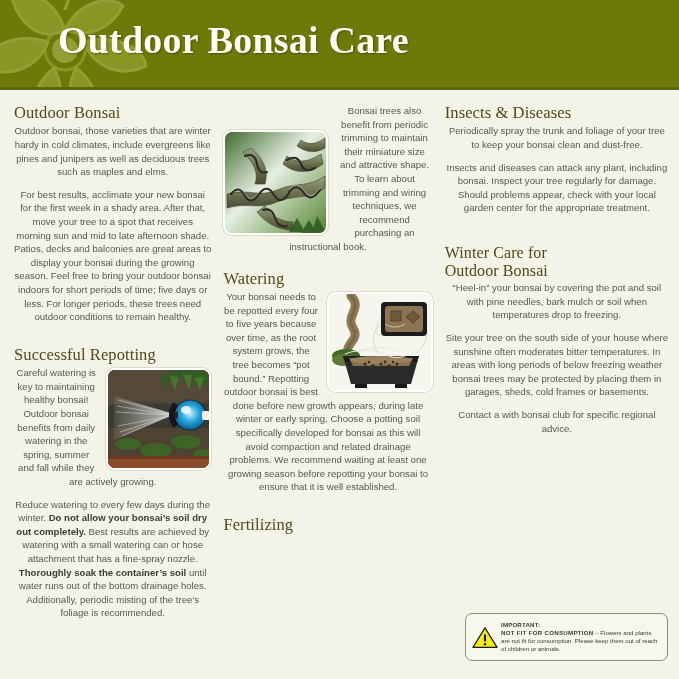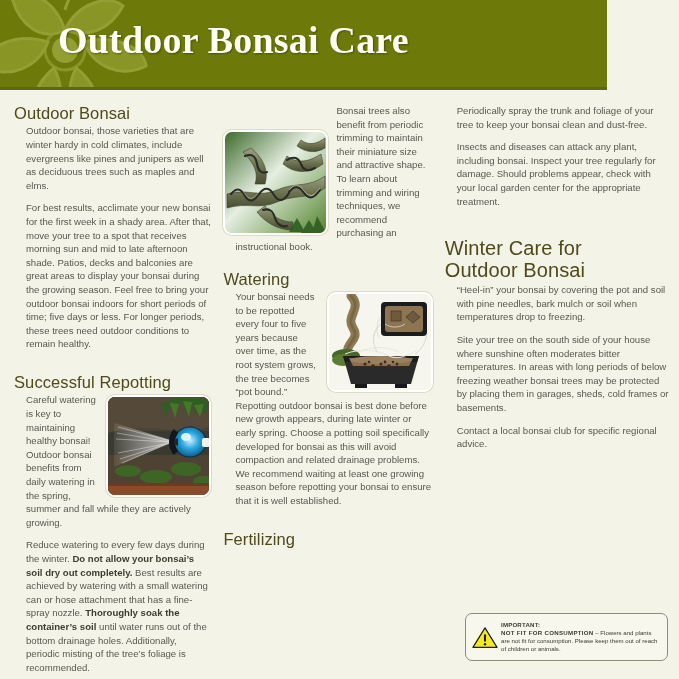--- a/index.html
+++ b/index.html
@@ -13,21 +13,21 @@
   #page {
     position: relative;
     width: 679px; height: 679px;
     background: #f3f3e7;
     overflow: hidden;
   }
 
   
   #header {
     position: relative;
-    width: 607px; height: 90px;
+    width: 679px; height: 90px;
     background: #6d7a0a;
     overflow: hidden;
   }
   #header-deco {
     position: absolute;
     left: -40px; top: -50px;
     width: 210px; height: 200px;
     pointer-events: none;
   }
   #header-title {
@@ -57,36 +57,35 @@
     display: flex;
     gap: 0px;
   }
   .col { position: relative; }
   #col-1 { width: 210px; padding-right: 12px; }
   #col-2 { width: 222px; padding-right: 12px; }
   #col-3 { width: 225px; }
 
   h2.section-head {
     margin: 0 0 2px 0;
-    font-family: Liberation Sans, sans-serif;
+    font-family: Liberation Serif, serif;
     font-size: 16.5px;
     font-weight: normal;
     color: #4e4a1c;
     line-height: 1.12;
     letter-spacing: 0.1px;
   }
-  h2.section-head.tall { font-size: 20px; line-height: 1.1; }
+  h2.section-head.tall { font-size: 16px; line-height: 1.1; }
 
   p.body {
     margin: 0 0 9px 0;
     font-size: 9.6px;
     line-height: 13.6px;
     color: #585850;
-    text-align: left;
-    padding-left: 12px;
+    text-align: center;
   }
   p.body b, p.body strong { color: #3d3d33; font-weight: bold; }
   .gap-s { height: 7px; }
   .gap-m { height: 13px; }
   .gap-l { height: 20px; }
 
   
   .photo {
     border-radius: 9px;
     border: 2px solid #ffffff;
@@ -342,30 +341,31 @@
       <p class="body">Your bonsai needs to be repotted every four to five years because over time, as the root system grows, the tree becomes “pot bound.” Repotting outdoor bonsai is best done before new growth appears, during late winter or early spring. Choose a potting soil specifically developed for bonsai as this will avoid compaction and related drainage problems. We recommend waiting at least one growing season before repotting your bonsai to ensure that it is well established.</p>
       <div class="clear"></div>
 
       <div class="gap-m"></div>
 
       <h2 class="section-head">Fertilizing</h2>
     </div>
 
     <div class="col" id="col-3">
 
+      <h2 class="section-head">Insects &amp; Diseases</h2>
       <p class="body">Periodically spray the trunk and foliage of your tree to keep your bonsai clean and dust-free.</p>
       <p class="body">Insects and diseases can attack any plant, including bonsai. Inspect your tree regularly for damage. Should problems appear, check with your local garden center for the appropriate treatment.</p>
 
       <div class="gap-l"></div>
 
       <h2 class="section-head tall"><span>Winter Care for</span><br><span>Outdoor Bonsai</span></h2>
 
       <p class="body">“Heel-in” your bonsai by covering the pot and soil with pine needles, bark mulch or soil when temperatures drop to freezing.</p>
       <p class="body">Site your tree on the south side of your house where sunshine often moderates bitter temperatures. In areas with long periods of below freezing weather bonsai trees may be protected by placing them in garages, sheds, cold frames or basements.</p>
-      <p class="body">Contact a local bonsai club for specific regional advice.</p>
+      <p class="body">Contact a with bonsai club for specific regional advice.</p>
     </div>
   </div>
 
   <div id="warning">
     <svg id="warning-icon" viewBox="0 0 28 24">
       <path d="M14 2 L27 23 L1 23 Z" fill="#f5ea1e" stroke="#1d1d16" stroke-width="1.3" stroke-linejoin="round"></path>
       <rect x="12.9" y="9" width="2.2" height="8" rx="1" fill="#1d1d16"></rect>
       <circle cx="14" cy="19.6" r="1.3" fill="#1d1d16"></circle>
     </svg>
     <div id="warning-text">

